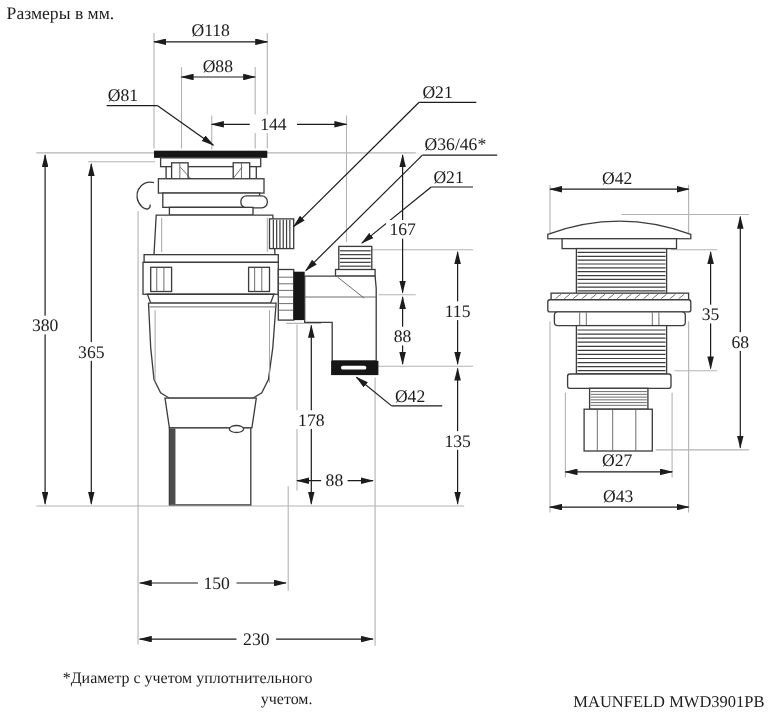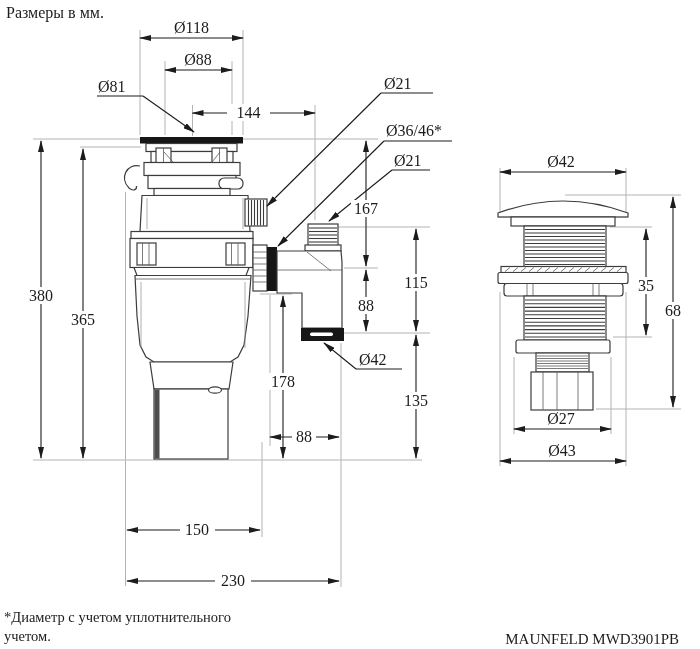--- a/index.html
+++ b/index.html
@@ -1,20 +1,20 @@
 <!DOCTYPE html>
 <html><head>
 <meta charset="utf-8">
 <style>
   html,body{margin:0;padding:0;background:#ffffff;}
   .page{position:relative;width:700px;height:649px;background:#fff;overflow:hidden;
         font-family:Liberation Serif, serif;color:#1c1c1c;}
   .title{position:absolute;left:6px;top:4px;font-size:16px;}
-  .footnote{position:absolute;left:4px;top:608px;font-size:14.5px;line-height:19px;width:280px;}
-  .model{position:absolute;right:21px;top:631px;font-size:15px;}
+  .footnote{position:absolute;left:4px;top:608px;font-size:14.5px;line-height:19px;width:280px;text-align:right;}
+  .model{position:absolute;right:5px;top:631px;font-size:15px;}
   svg{position:absolute;left:0;top:0;}
   .part{fill:#ffffff;stroke:#3c3c3c;stroke-width:1.2;}
   .thin{stroke:#5a5a5a;stroke-width:0.8;fill:none;}
   .shade{stroke:#9a9a9a;stroke-width:0.8;}
   .ext{stroke:#b3b3b3;stroke-width:1;fill:none;}
   .dim{stroke:#1c1c1c;stroke-width:1.1;fill:none;}
   .lbl{font-size:16px;fill:#1c1c1c;}
   .mask{fill:#ffffff;}
   .rib{stroke:#3c3c3c;stroke-width:1.1;}
   .dark{fill:#161616;stroke:none;}

